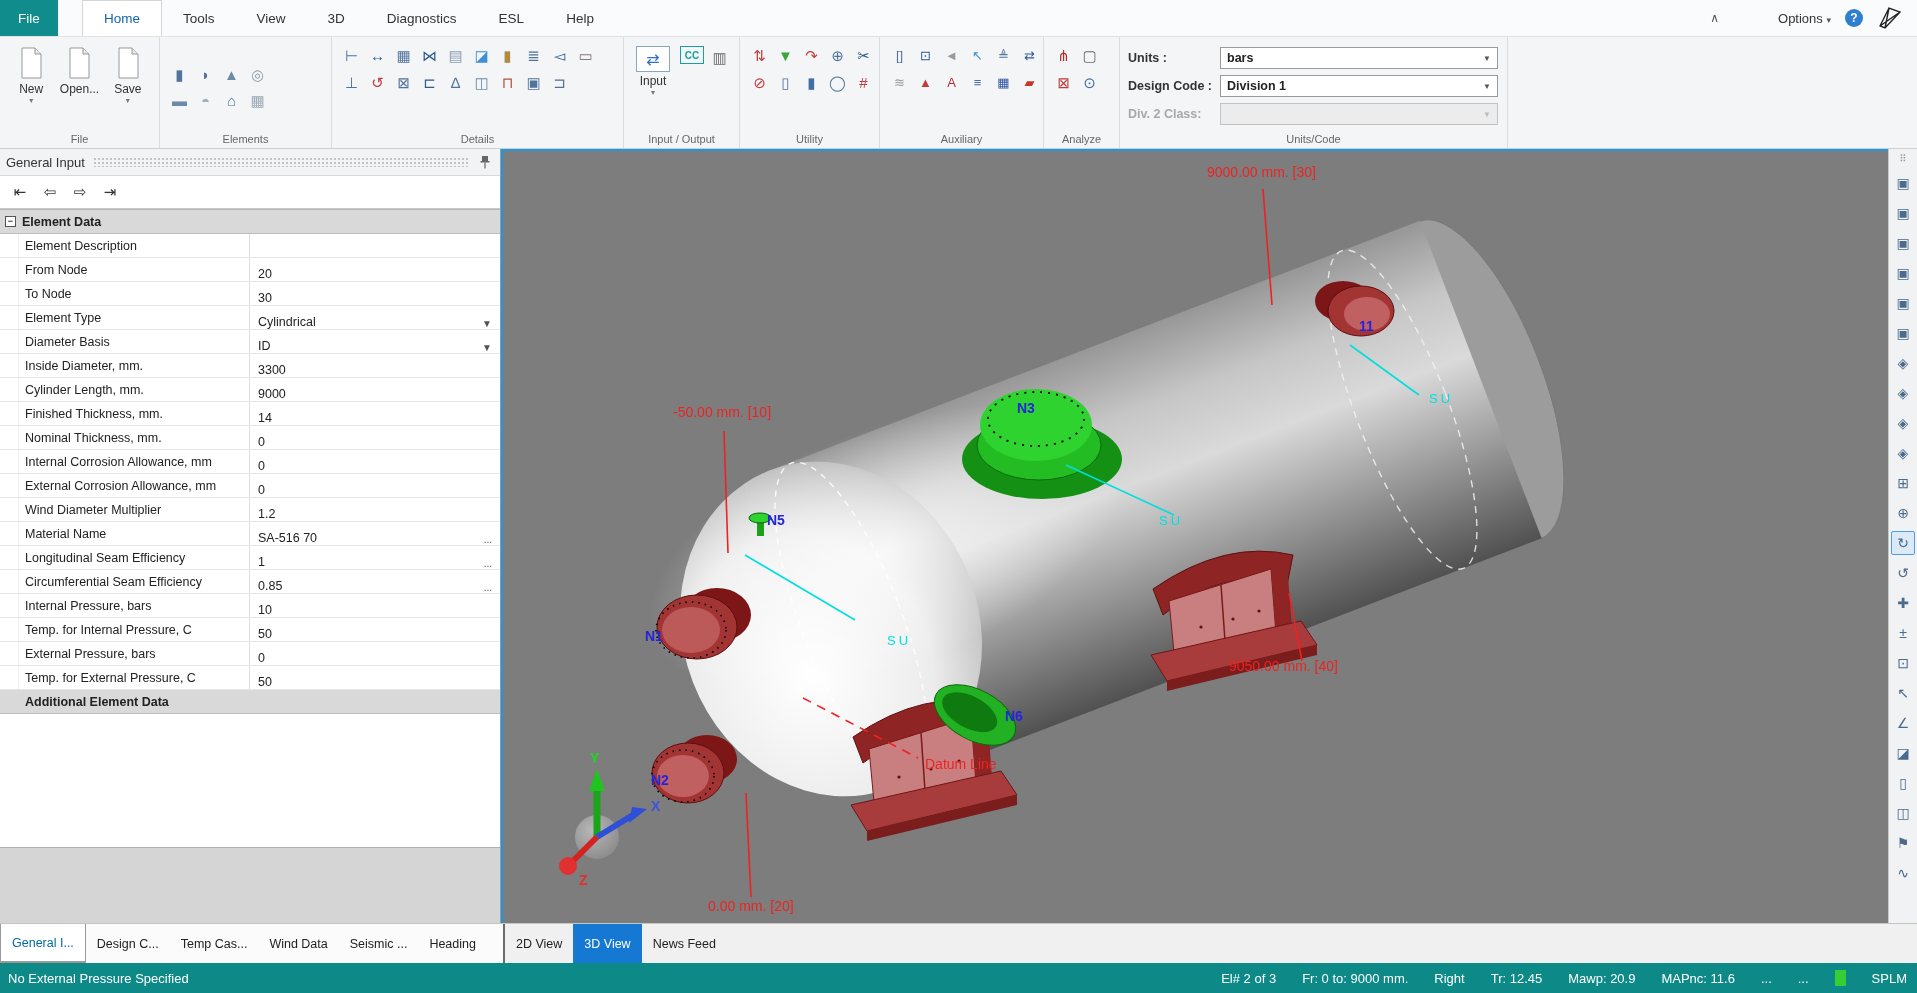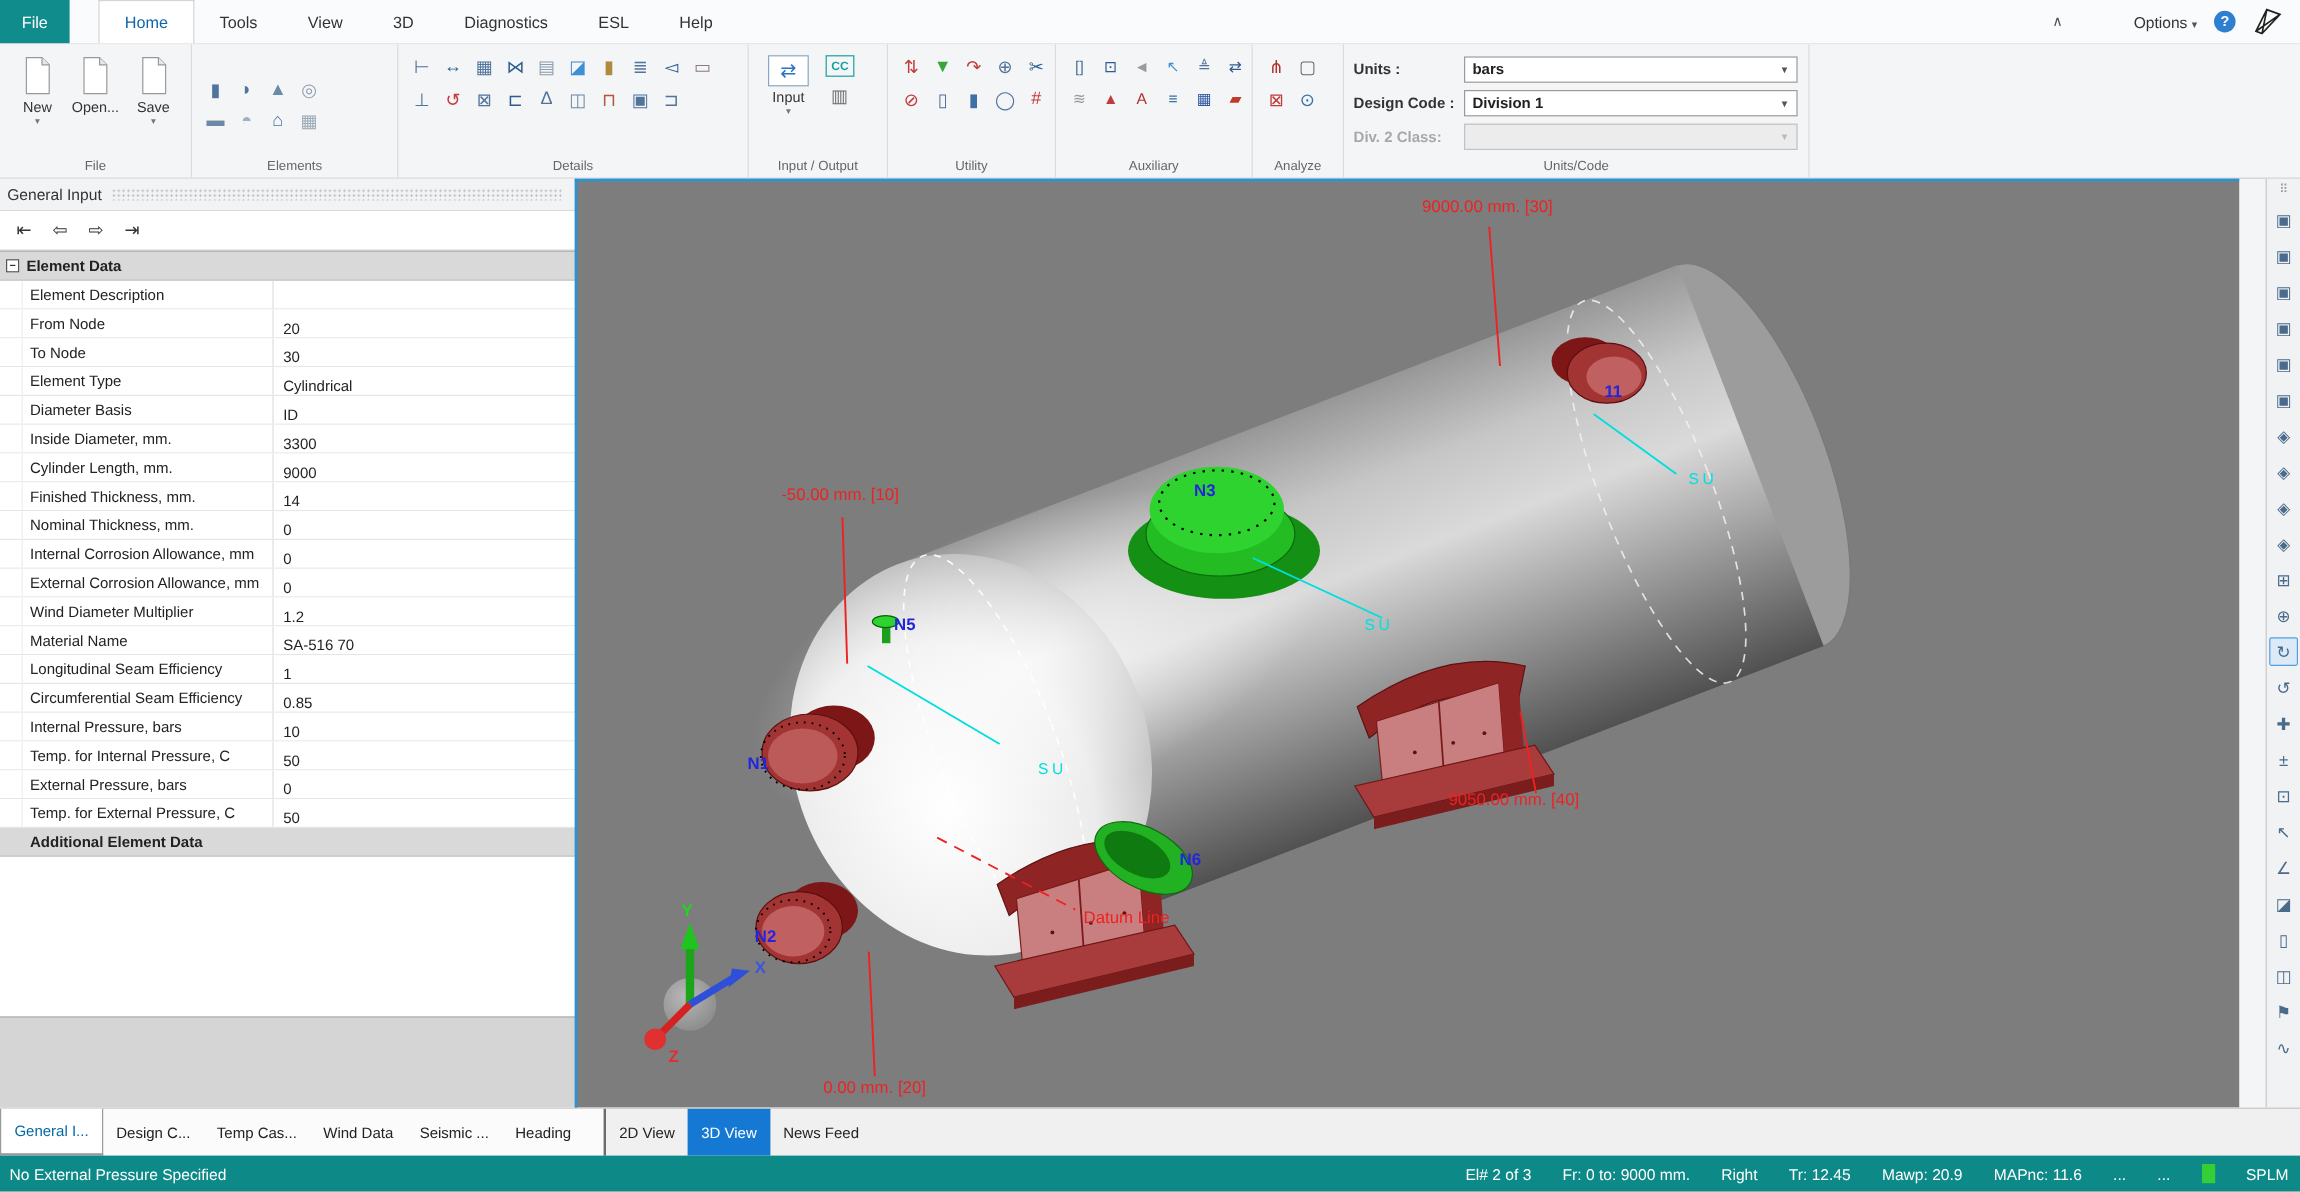--- a/index.html
+++ b/index.html
@@ -23,21 +23,21 @@
   #ribbon { position:absolute; left:0; top:37px; width:1917px; height:112px; background:#f4f5f6; border-bottom:1px solid #cfcfcf; display:flex; align-items:stretch; }
   .grp { display:flex; flex-direction:column; border-right:1px solid #dcdcdc; padding-top:5px; }
   .grp-body { flex:1; display:flex; align-items:flex-start; padding:2px 8px 0 8px; }
   .grp-label { text-align:center; font-size:11px; color:#666; padding:2px 0 3px 0; }
   .bigbtn { width:50px; display:flex; flex-direction:column; align-items:center; gap:2px; cursor:pointer; padding-top:2px; }
   .bigbtn .cap { font-size:12px; color:#333; }
   .bigbtn .dd { font-size:8px; color:#777; line-height:6px; }
   .icongrid { display:flex; flex-direction:column; gap:4px; }
   .icorow { display:flex; gap:3px; }
   .ic { width:23px; height:23px; display:flex; align-items:center; justify-content:center; font-size:15px; color:#51749c; cursor:pointer; border-radius:2px; }
-  .io-col { display:flex; flex-direction:column; gap:4px; margin-left:6px; padding-top:2px; }
+  .io-col { display:flex; gap:4px; margin-left:6px; padding-top:2px; }
   .ccbadge { width:24px; height:18px; border:1.5px solid #18a0a0; color:#18a0a0; font-size:10px; font-weight:bold; display:flex; align-items:center; justify-content:center; cursor:pointer; }
   .inputico { width:34px; height:26px; border:1px solid #8aa6c0; background:#fff; display:flex; align-items:center; justify-content:center; color:#2a72c8; font-size:16px; }
   .units-grid { display:grid; grid-template-columns:92px 278px; row-gap:6px; align-items:center; padding-top:3px;font-weight:bold; }
   .ulabel { font-size:12.5px; color:#333; }
   .ulabel.dis { color:#a8a8a8; }
   .uselect { height:22px; background:#fff; border:1px solid #9a9a9a; display:flex; align-items:center; padding:0 6px; font-size:12.5px; cursor:pointer; }
   .uselect .arr { margin-left:auto; font-size:8px; color:#555; }
   .uselect.dis { background:#ececec; border-color:#c2c2c2; }
   .uselect.dis .arr { color:#bbb; }
 
@@ -47,29 +47,29 @@
   .ptitle .txt { font-size:13px; color:#333; padding-right:8px; background:#f2f3f4; }
   .ptitle .dots { flex:1; height:10px; background-image:radial-gradient(#c3c3c3 1px, transparent 1px); background-size:4px 4px; margin-right:8px; }
   .pinbtn { width:18px; height:18px; display:flex; align-items:center; justify-content:center; cursor:pointer; }
   .pnav { height:33px; display:flex; align-items:center; gap:6px; padding:0 8px; border-bottom:1px solid #c9c9c9; background:#fff; }
   .pnav .nb { width:24px; height:22px; display:flex; align-items:center; justify-content:center; font-size:15px; color:#333; cursor:pointer; border:1px solid transparent; }
   .grid { flex:0 0 auto; border-top:1px solid #b5b5b5; }
   .ghead { height:24px; background:#d9d9d9; display:flex; align-items:center; font-weight:bold; font-size:12.5px; border-bottom:1px solid #bdbdbd; }
   .ghead .box { width:11px; height:11px; border:1px solid #555; background:#fff; margin:0 6px 0 5px; font-size:9px; line-height:9px; text-align:center; color:#333; }
   .ghead.noind { padding-left:25px; }
   .grow { height:24px; display:flex; border-bottom:1px solid #e6e6e6; background:#fff; font-size:12.5px; }
-  .grow .lbl { width:228px; padding-left:25px; display:flex; align-items:center; border-right:1px solid #dedede; white-space:nowrap; overflow:hidden; position:relative; }
+  .grow .lbl { width:250px; padding-left:25px; display:flex; align-items:center; border-right:1px solid #dedede; white-space:nowrap; overflow:hidden; position:relative; }
   .grow .lbl::before { content:""; position:absolute; left:18px; top:0; bottom:0; border-left:1px solid #eee; }
   .grow .val { flex:1; display:flex; align-items:flex-end; padding-left:8px; cursor:text; }
   .grow .sfx { margin-left:auto; padding-right:8px; color:#555; font-size:10px; cursor:pointer; }
   .pfill { flex:1; background:#fff; }
   .pfoot { height:76px; background:#d5d5d5; border-top:1px solid #b0b0b0; }
 
   
-  #viewport { position:absolute; left:479px; top:149px; width:1387px; height:774px; background:#7d7d7d; }
+  #viewport { position:absolute; left:501px; top:149px; width:1387px; height:774px; background:#7d7d7d; }
   #viewport .topline { position:absolute; left:0; top:0; right:0; height:2px; background:#2196e0; z-index:5; }
   #viewport .leftline { position:absolute; left:0; top:0; bottom:0; width:2px; background:#2196e0; z-index:5; }
   #vsvg { display:block; }
 
   
   #rtools { position:absolute; left:1888px; top:149px; width:29px; height:774px; background:#f1f2f3; border-left:1px solid #c8c8c8; display:flex; flex-direction:column; align-items:center; padding-top:2px; }
   .rt { width:24px; height:24px; margin-bottom:6px; display:flex; align-items:center; justify-content:center; font-size:14px; color:#4a6b8c; cursor:pointer; border:1px solid transparent; border-radius:2px; flex:0 0 auto; }
   .rt.active { border-color:#4f9ee8; background:#dceaf8; }
   .rt.grip { color:#9a9a9a; font-size:10px; height:14px; cursor:default; }
 

